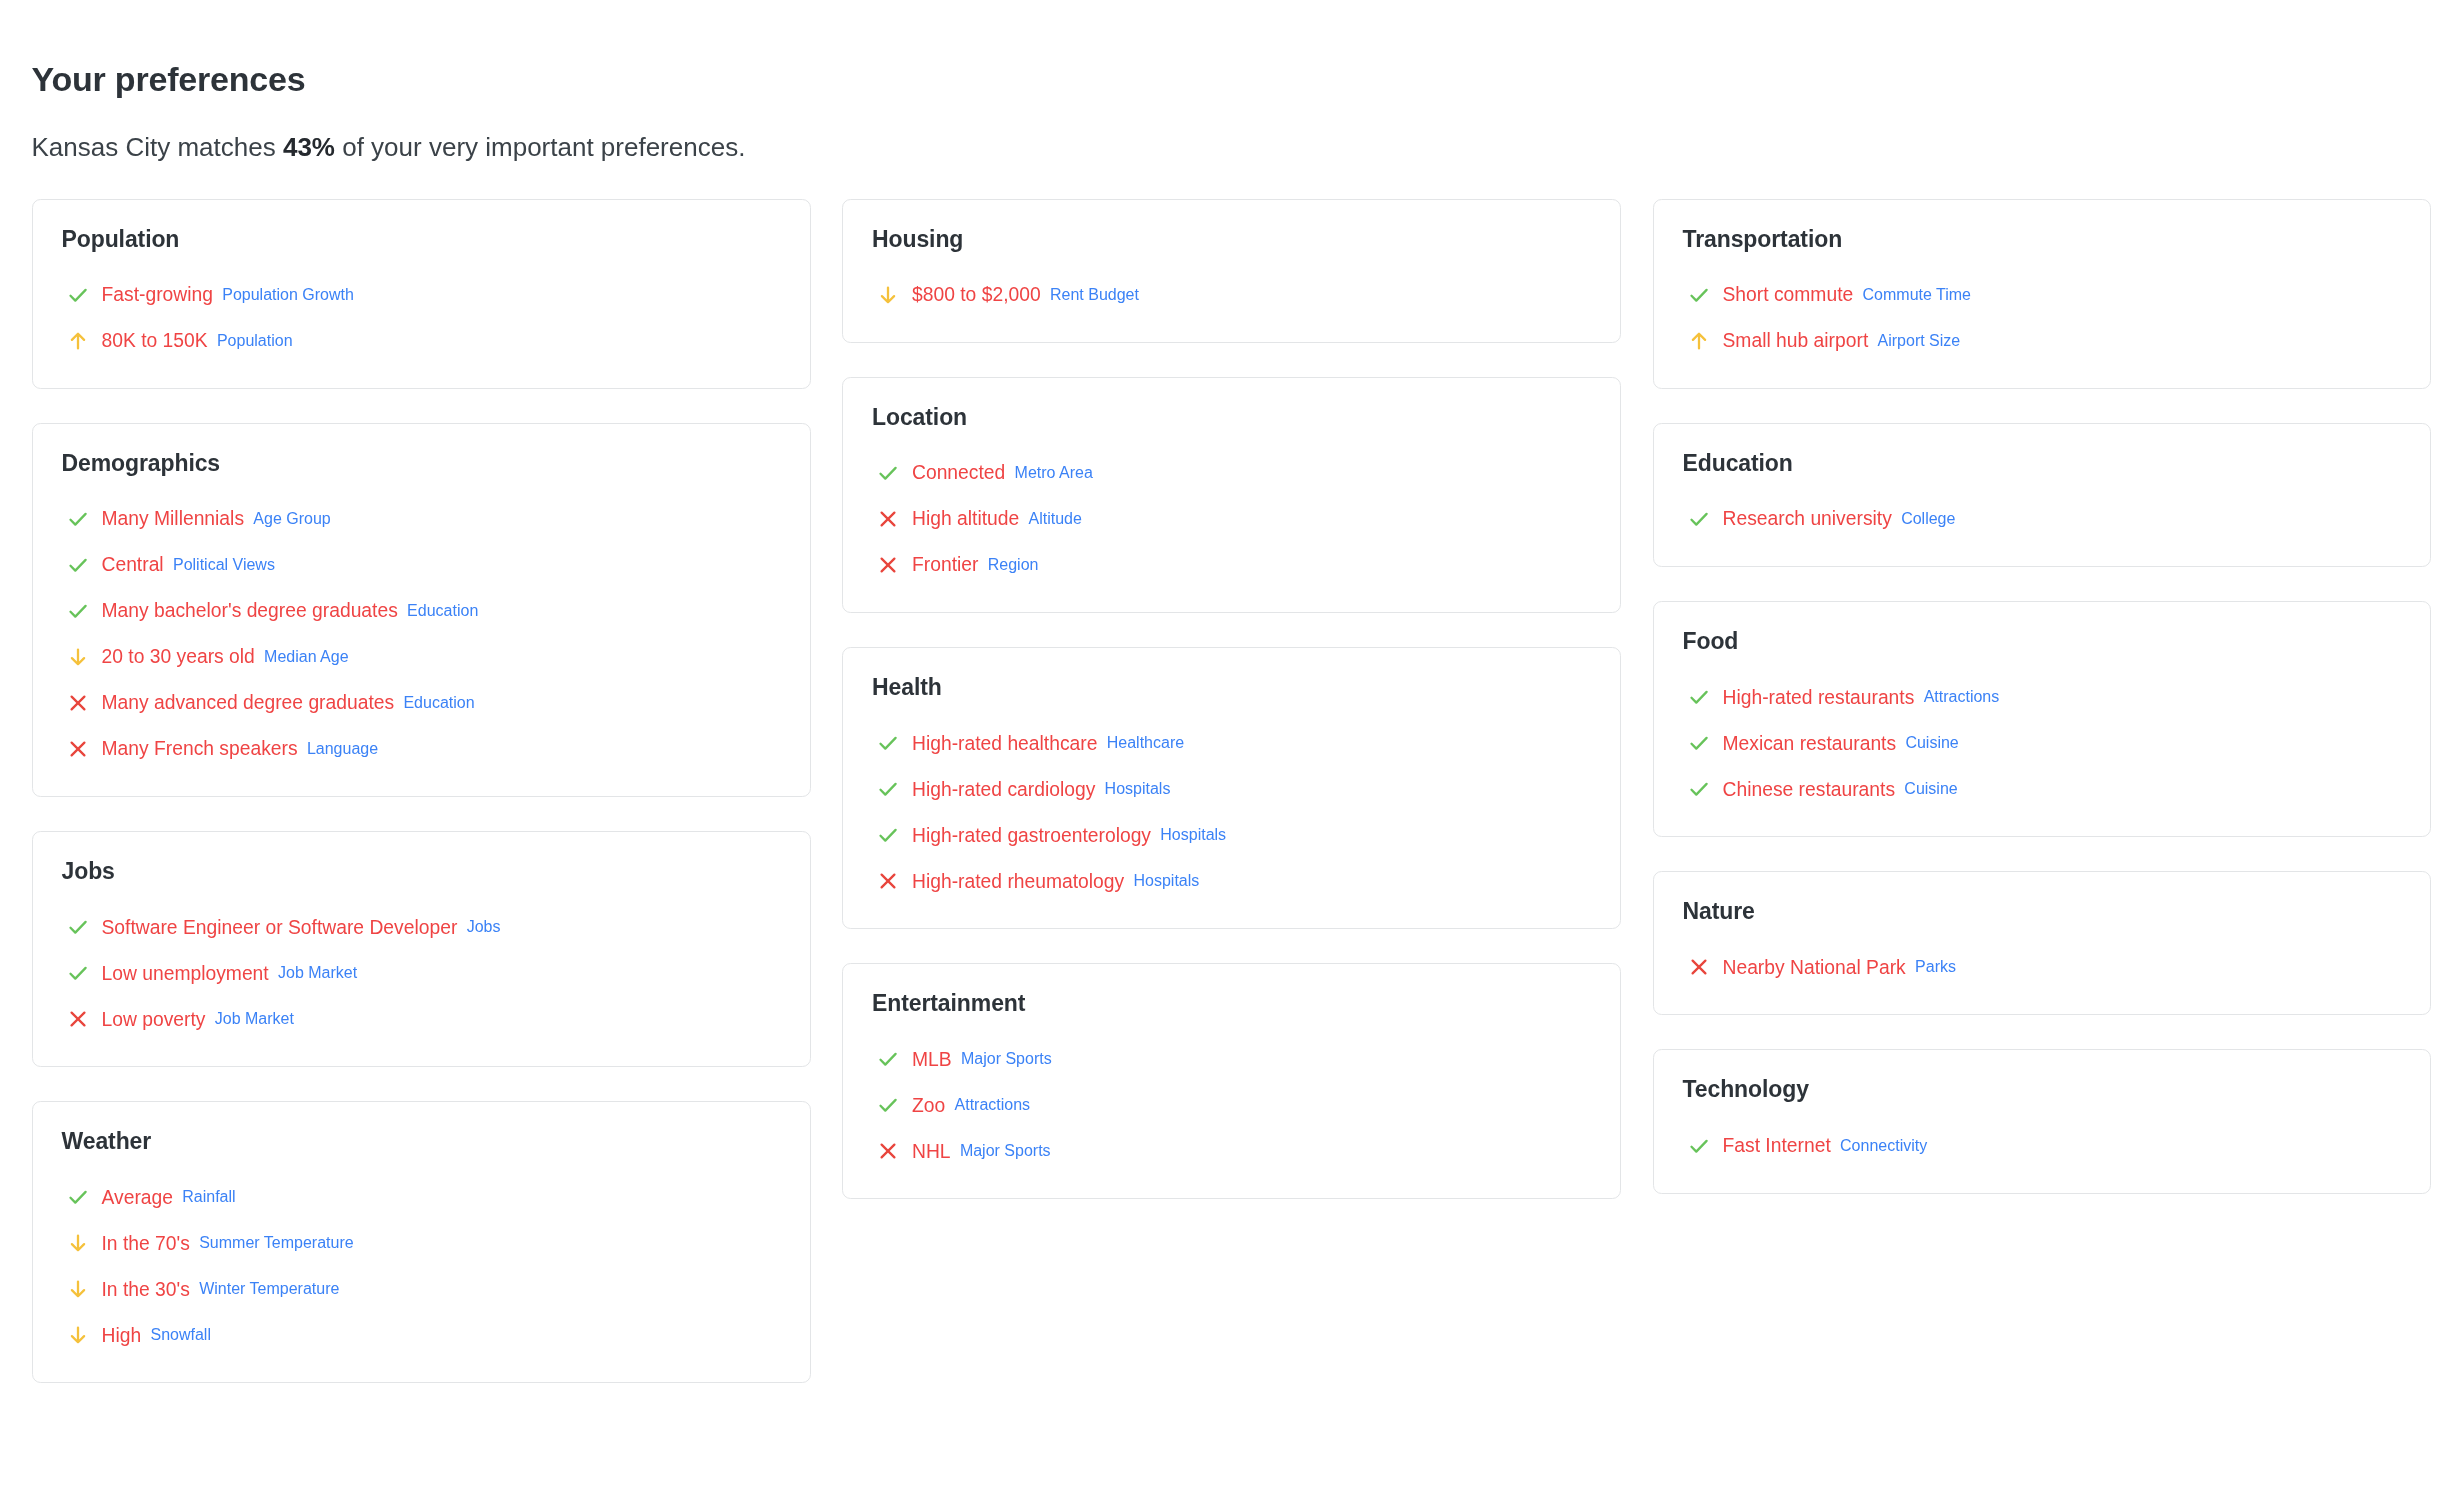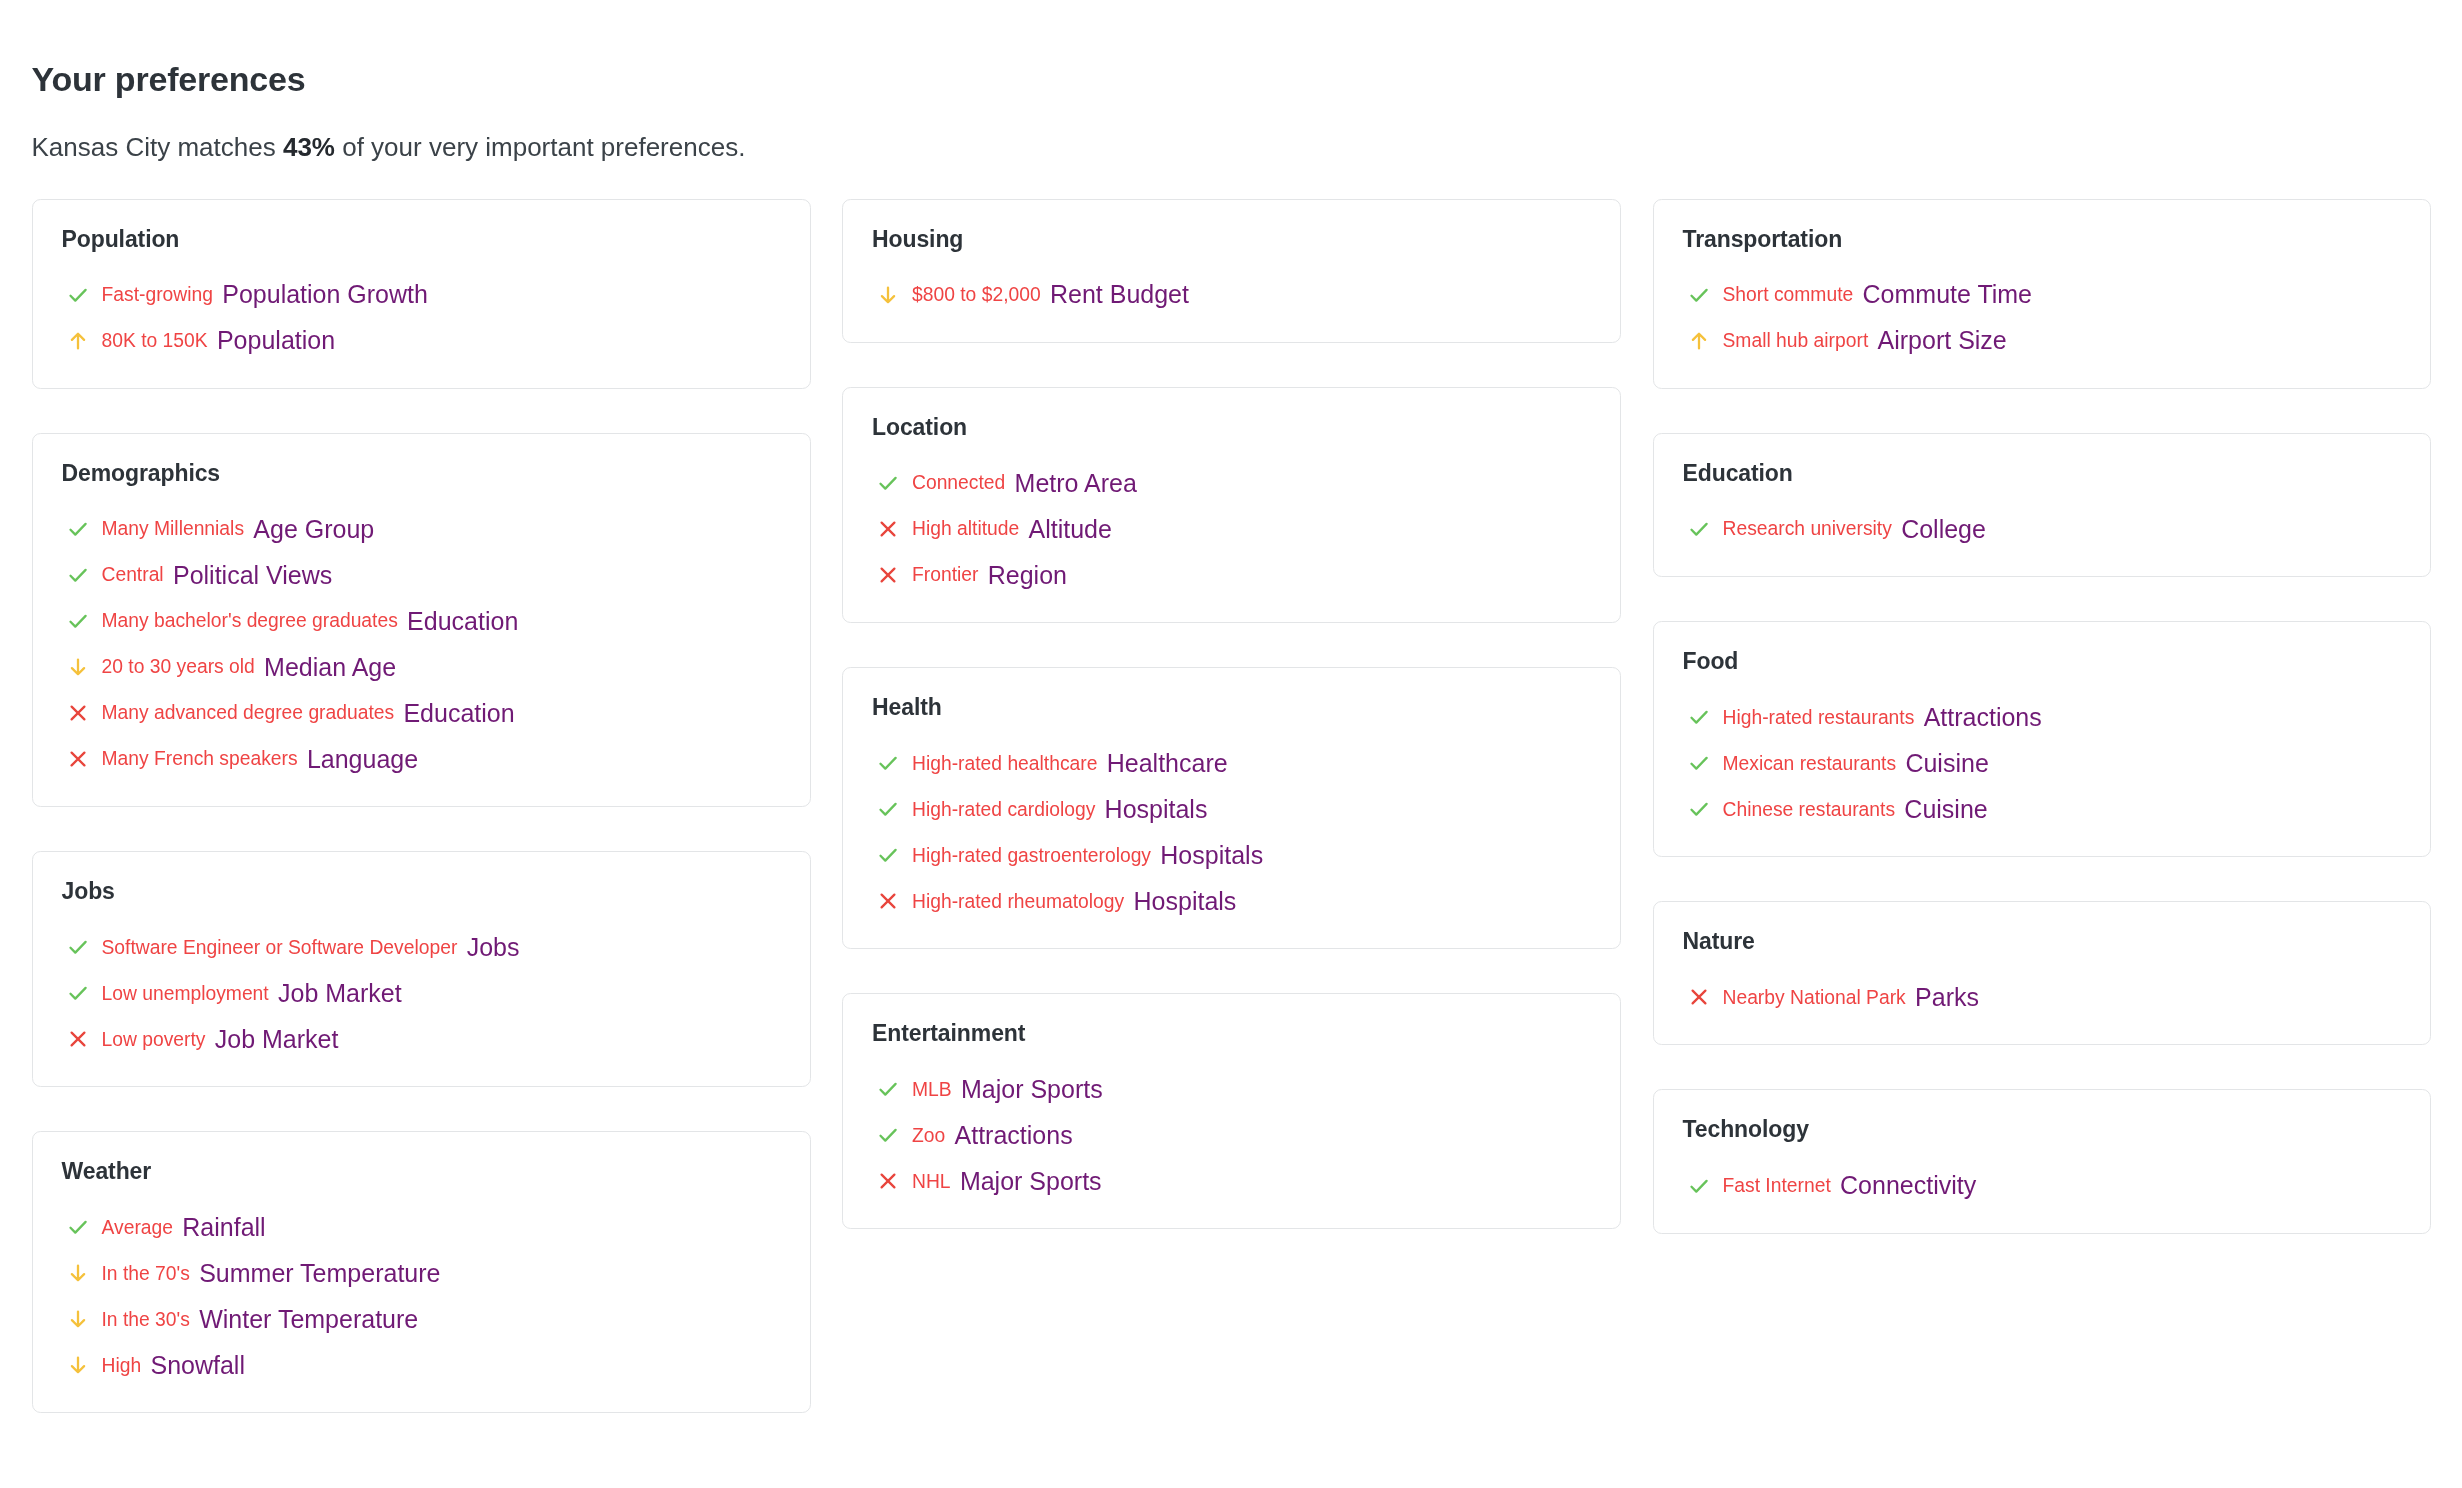--- a/index.html
+++ b/index.html
@@ -42,21 +42,21 @@
   
   .columns {
     display: flex;
     gap: 31.5px;
     margin-top: 34px;
     align-items: flex-start;
   }
   .column {
     display: flex;
     flex-direction: column;
-    gap: 44px;
+    gap: 34px;
   }
   .col-1 { width: 780px; }
   .col-2 { width: 780px; }
   .col-3 { width: 779px; }
 
   
   .card {
     background: #ffffff;
     border: 1.4px solid #e3e5e7;
     border-radius: 8.6px;
@@ -95,22 +95,22 @@
   }
   .pref-icon svg { display: block; }
 
   .pref-value {
     font-size: 19.3px;
     color: #ef4444;
     white-space: nowrap;
   }
 
   .pref-label {
-    font-size: 25px;
-    color: #701a75;
+    font-size: 16px;
+    color: #3b82f6;
     white-space: nowrap;
     margin-left: 9.3px;
     text-align: center;
   }
 </style>
 </head>
 <body>
 
 <div class="page">
 

